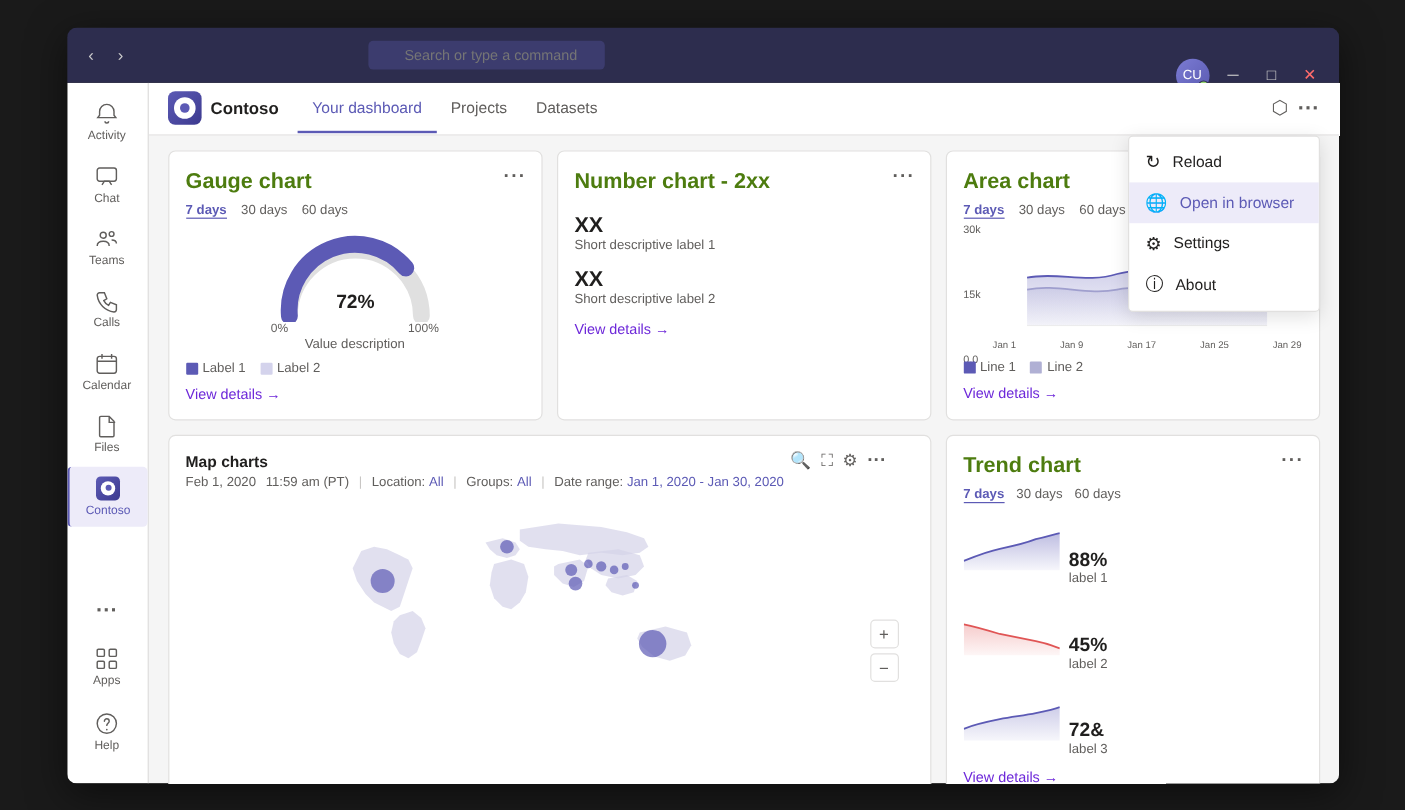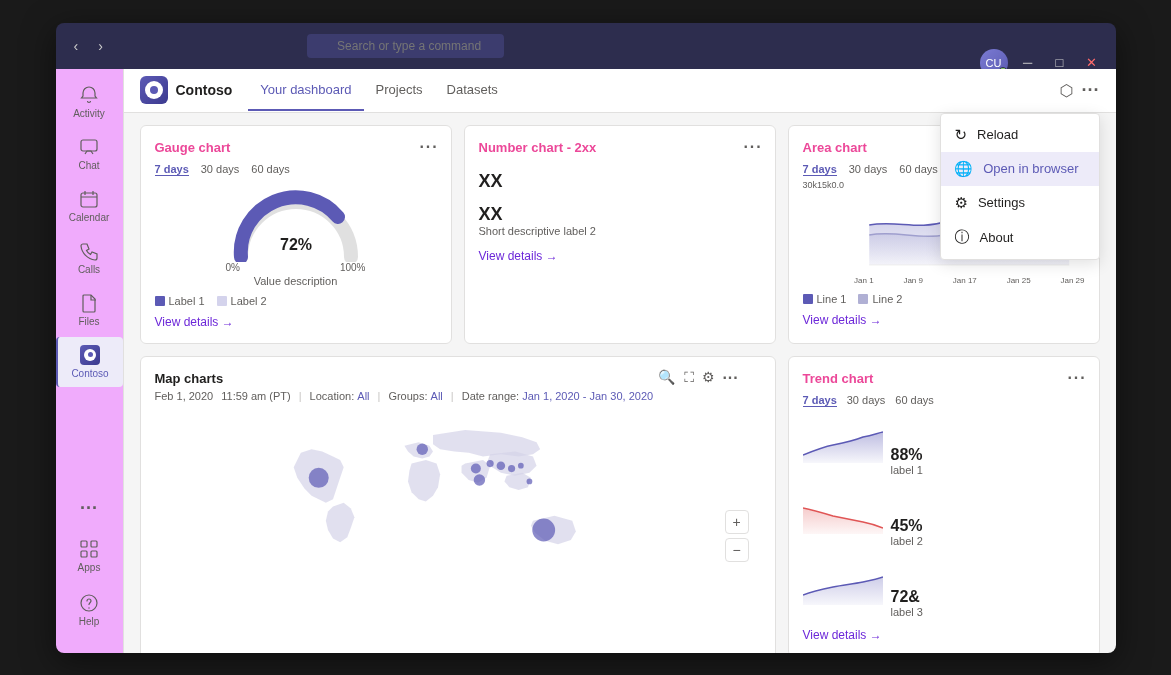--- a/index.html
+++ b/index.html
@@ -116,21 +116,21 @@
     
     .main-layout {
       display: flex;
       flex: 1;
       overflow: hidden;
     }
 
     
     .sidebar {
       width: 68px;
-      background: #f0abfc;
+      background: #ffffff;
       display: flex;
       flex-direction: column;
       align-items: center;
       padding: 8px 0;
       flex-shrink: 0;
       border-right: 1px solid #e1e0df;
     }
     .sidebar-item {
       display: flex;
       flex-direction: column;
@@ -242,23 +242,23 @@
       gap: 12px;
     }
     .card {
       background: white;
       border-radius: 6px;
       border: 1px solid #e1e0df;
       padding: 14px;
       position: relative;
     }
     .card-title {
-      font-size: 13px;
+      font-size: 18px;
       font-weight: 600;
-      color: #ec4899;
+      color: #4d7c0f;
       margin-bottom: 8px;
     }
     .card-menu {
       position: absolute;
       top: 12px;
       right: 12px;
       color: #605e5c;
       cursor: pointer;
       font-size: 16px;
       font-weight: bold;
@@ -499,30 +499,39 @@
       </div>
       <div class="sidebar-item">
         <svg viewBox="0 0 20 20" fill="none">
           <rect x="2" y="3" width="16" height="11" rx="2" stroke="#605e5c" stroke-width="1.2" fill="none"></rect>
           <path d="M6 17l2-3h4l2 3" stroke="#605e5c" stroke-width="1.2" fill="none"></path>
         </svg>
         <span>Chat</span>
       </div>
       <div class="sidebar-item">
         <svg viewBox="0 0 20 20" fill="none">
-          <rect x="2" y="4" width="16" height="14" rx="2" stroke="#605e5c" stroke-width="1.2"></rect>
-          <path d="M2 8h16M6 2v4M14 2v4" stroke="#605e5c" stroke-width="1.2"></path>
+          <circle cx="7" cy="7" r="2.5" stroke="#605e5c" stroke-width="1.2"></circle>
+          <circle cx="14" cy="6" r="2" stroke="#605e5c" stroke-width="1.2"></circle>
+          <path d="M2 16c0-3 2-4 5-4s5 1 5 4" stroke="#605e5c" stroke-width="1.2" fill="none"></path>
+          <path d="M14 11c2 0 4 1 4 3" stroke="#605e5c" stroke-width="1.2" fill="none"></path>
         </svg>
-        <span>Calendar</span>
+        <span>Teams</span>
       </div>
       <div class="sidebar-item">
         <svg viewBox="0 0 20 20" fill="none">
           <path d="M4 3h4l2 5-2.5 1.5a9 9 0 0 0 4 4L13 11l5 2v4a2 2 0 0 1-2 2A16 16 0 0 1 2 5a2 2 0 0 1 2-2z" stroke="#605e5c" stroke-width="1.2" fill="none"></path>
         </svg>
         <span>Calls</span>
+      </div>
+      <div class="sidebar-item">
+        <svg viewBox="0 0 20 20" fill="none">
+          <rect x="2" y="4" width="16" height="14" rx="2" stroke="#605e5c" stroke-width="1.2"></rect>
+          <path d="M2 8h16M6 2v4M14 2v4" stroke="#605e5c" stroke-width="1.2"></path>
+        </svg>
+        <span>Calendar</span>
       </div>
       <div class="sidebar-item">
         <svg viewBox="0 0 20 20" fill="none">
           <path d="M5 2h7l4 4v12a1 1 0 0 1-1 1H5a1 1 0 0 1-1-1V3a1 1 0 0 1 1-1z" stroke="#605e5c" stroke-width="1.2" fill="none"></path>
           <path d="M12 2v5h5" stroke="#605e5c" stroke-width="1.2" fill="none"></path>
         </svg>
         <span>Files</span>
       </div>
       <div class="sidebar-item active">
         <div style="width:20px;height:20px;background:linear-gradient(135deg,#5c5ab5,#3c3a8f);border-radius:4px;display:flex;align-items:center;justify-content:center;">
@@ -632,39 +641,40 @@
           </div>
           <div class="view-details">View details →</div>
         </div>
 
         <div class="card">
           <div class="card-title">Number chart - 2xx</div>
           <span class="card-menu">···</span>
           <div style="margin-top:16px;">
             <div class="number-item">
               <div class="number-val">XX</div>
+              <div class="number-label">Short descriptive label 1</div>
             </div>
             <div class="number-item">
               <div class="number-val">XX</div>
               <div class="number-label">Short descriptive label 2</div>
             </div>
           </div>
           <div class="view-details">View details →</div>
         </div>
 
         <div class="card">
           <div class="card-title">Area chart</div>
           <span class="card-menu">···</span>
           <div class="area-tabs">
             <span class="area-tab active">7 days</span>
             <span class="area-tab">30 days</span>
             <span class="area-tab">60 days</span>
           </div>
           <div style="display:flex;gap:6px;">
-            <div style="display:flex;justify-content:space-between;font-size:9px;color:#605e5c;height:90px;padding-right:4px;">
+            <div style="display:flex;flex-direction:column;justify-content:space-between;font-size:9px;color:#605e5c;height:90px;padding-right:4px;gap:44px;">
               <span>30k</span>
               <span>15k</span>
               <span>0.0</span>
             </div>
             <div style="flex:1;">
               <svg viewBox="0 0 200 90" width="100%" height="90">
                 <defs>
                   <linearGradient id="areaGrad1" x1="0" y1="0" x2="0" y2="1">
                     <stop offset="0%" stop-color="#5c5ab5" stop-opacity="0.3"></stop>
                     <stop offset="100%" stop-color="#5c5ab5" stop-opacity="0.05"></stop>

